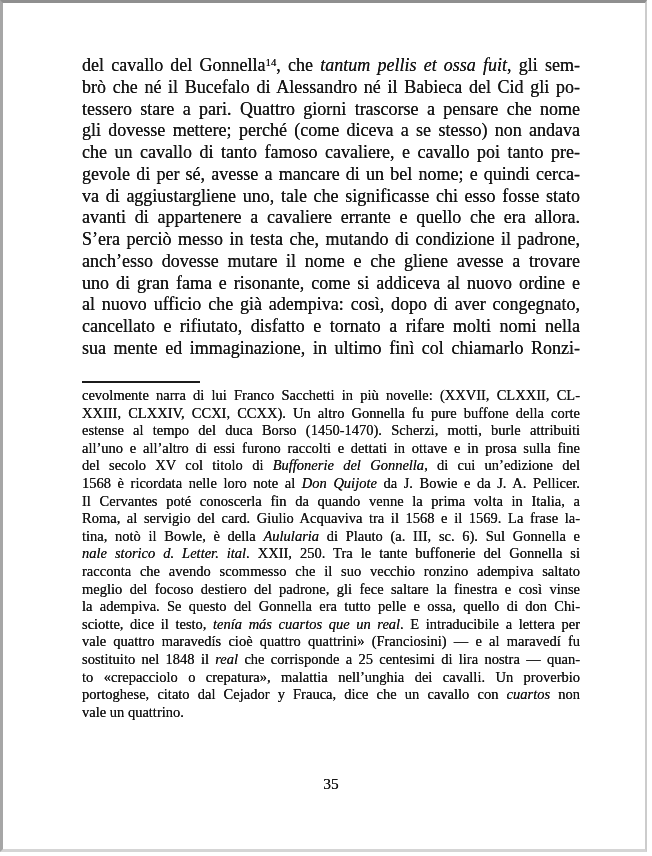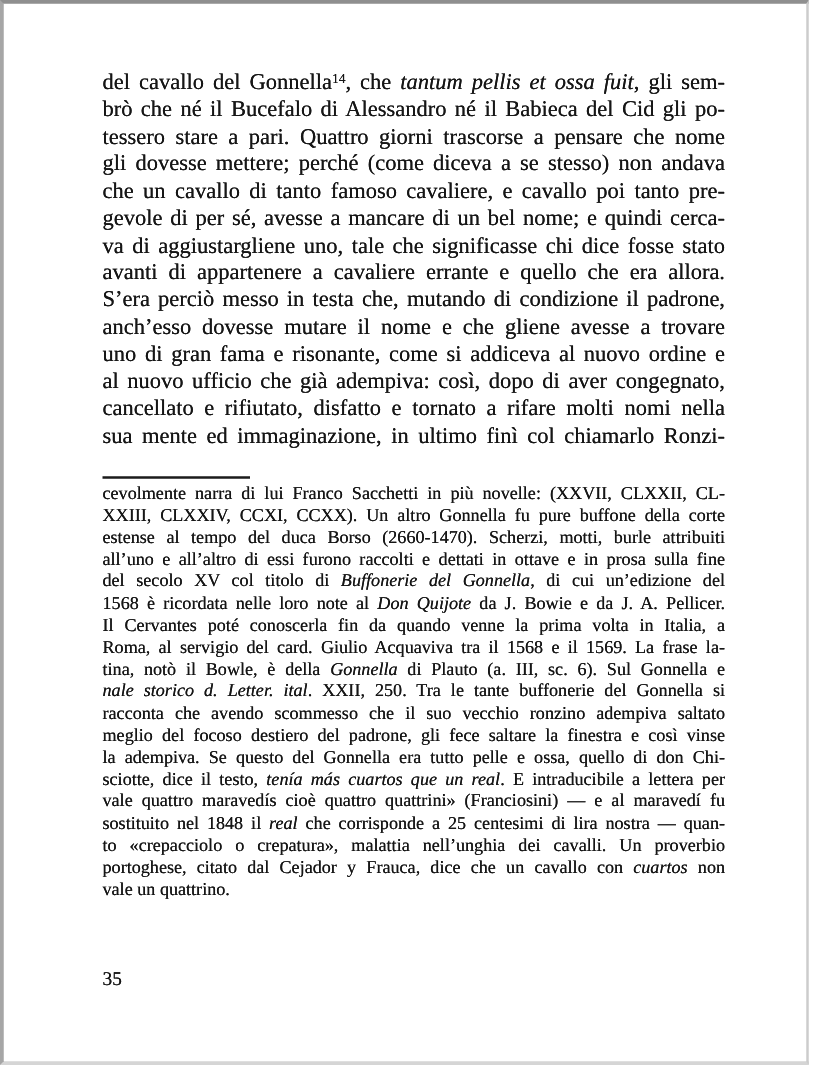--- a/index.html
+++ b/index.html
@@ -56,58 +56,59 @@
   }
   .footnote-separator{
     position:absolute;
     left:82px;top:381px;
     width:118px;height:0;
     border-top:2px solid #1b1b1b;
   }
   .page-number{
     position:absolute;
     left:82px;top:775px;width:498px;
+    text-align:center;
     font-size:15.5px;
     text-shadow:0 0 0.4px currentColor;
   }
 </style>
 </head>
 <body>
 
 <div class="scan-frame"></div>
 
 <div class="textcol main-block">
     <div class="line"><span>del cavallo del Gonnella</span><sup>14</sup><span>, che </span><i>tantum pellis et ossa fuit</i><span>, gli sem-</span></div>
     <div class="line"><span>brò che né il Bucefalo di Alessandro né il Babieca del Cid gli po-</span></div>
     <div class="line"><span>tessero stare a pari. Quattro giorni trascorse a pensare che nome</span></div>
     <div class="line"><span>gli dovesse mettere; perché (come diceva a se stesso) non andava</span></div>
     <div class="line"><span>che un cavallo di tanto famoso cavaliere, e cavallo poi tanto pre-</span></div>
     <div class="line"><span>gevole di per sé, avesse a mancare di un bel nome; e quindi cerca-</span></div>
-    <div class="line"><span>va di aggiustargliene uno, tale che significasse chi dice fosse stato</span></div>
+    <div class="line"><span>va di aggiustargliene uno, tale che significasse chi esso fosse stato</span></div>
     <div class="line"><span>avanti di appartenere a cavaliere errante e quello che era allora.</span></div>
     <div class="line"><span>S’era perciò messo in testa che, mutando di condizione il padrone,</span></div>
     <div class="line"><span>anch’esso dovesse mutare il nome e che gliene avesse a trovare</span></div>
     <div class="line"><span>uno di gran fama e risonante, come si addiceva al nuovo ordine e</span></div>
     <div class="line"><span>al nuovo ufficio che già adempiva: così, dopo di aver congegnato,</span></div>
     <div class="line"><span>cancellato e rifiutato, disfatto e tornato a rifare molti nomi nella</span></div>
     <div class="line"><span>sua mente ed immaginazione, in ultimo finì col chiamarlo Ronzi-</span></div>
   </div>
 
 <div class="footnote-separator"></div>
 
 <div class="textcol fn-block">
     <div class="line"><span>cevolmente narra di lui Franco Sacchetti in più novelle: (XXVII, CLXXII, CL-</span></div>
     <div class="line"><span>XXIII, CLXXIV, CCXI, CCXX). Un altro Gonnella fu pure buffone della corte</span></div>
-    <div class="line"><span>estense al tempo del duca Borso (2660-1470). Scherzi, motti, burle attribuiti</span></div>
+    <div class="line"><span>estense al tempo del duca Borso (1450-1470). Scherzi, motti, burle attribuiti</span></div>
     <div class="line"><span>all’uno e all’altro di essi furono raccolti e dettati in ottave e in prosa sulla fine</span></div>
     <div class="line"><span>del secolo XV col titolo di </span><i>Buffonerie del Gonnella</i><span>, di cui un’edizione del</span></div>
     <div class="line"><span>1568 è ricordata nelle loro note al </span><i>Don Quijote</i><span> da J. Bowie e da J. A. Pellicer.</span></div>
     <div class="line"><span>Il Cervantes poté conoscerla fin da quando venne la prima volta in Italia, a</span></div>
     <div class="line"><span>Roma, al servigio del card. Giulio Acquaviva tra il 1568 e il 1569. La frase la-</span></div>
-    <div class="line"><span>tina, notò il Bowle, è della </span><i>Gonnella</i><span> di Plauto (a. III, sc. 6). Sul Gonnella e</span></div>
+    <div class="line"><span>tina, notò il Bowle, è della </span><i>Aulularia</i><span> di Plauto (a. III, sc. 6). Sul Gonnella e</span></div>
     <div class="line"><i>nale storico d. Letter. ital</i><span>. XXII, 250. Tra le tante buffonerie del Gonnella si</span></div>
     <div class="line"><span>racconta che avendo scommesso che il suo vecchio ronzino adempiva saltato</span></div>
     <div class="line"><span>meglio del focoso destiero del padrone, gli fece saltare la finestra e così vinse</span></div>
     <div class="line"><span>la adempiva. Se questo del Gonnella era tutto pelle e ossa, quello di don Chi-</span></div>
     <div class="line"><span>sciotte, dice il testo, </span><i>tenía más cuartos que un real</i><span>. E intraducibile a lettera per</span></div>
     <div class="line"><span>vale quattro maravedís cioè quattro quattrini» (Franciosini) — e al maravedí fu</span></div>
     <div class="line"><span>sostituito nel 1848 il </span><i>real</i><span> che corrisponde a 25 centesimi di lira nostra — quan-</span></div>
     <div class="line"><span>to «crepacciolo o crepatura», malattia nell’unghia dei cavalli. Un proverbio</span></div>
     <div class="line"><span>portoghese, citato dal Cejador y Frauca, dice che un cavallo con </span><i>cuartos</i><span> non</span></div>
     <div class="line no-just"><span>vale un quattrino.</span></div>

